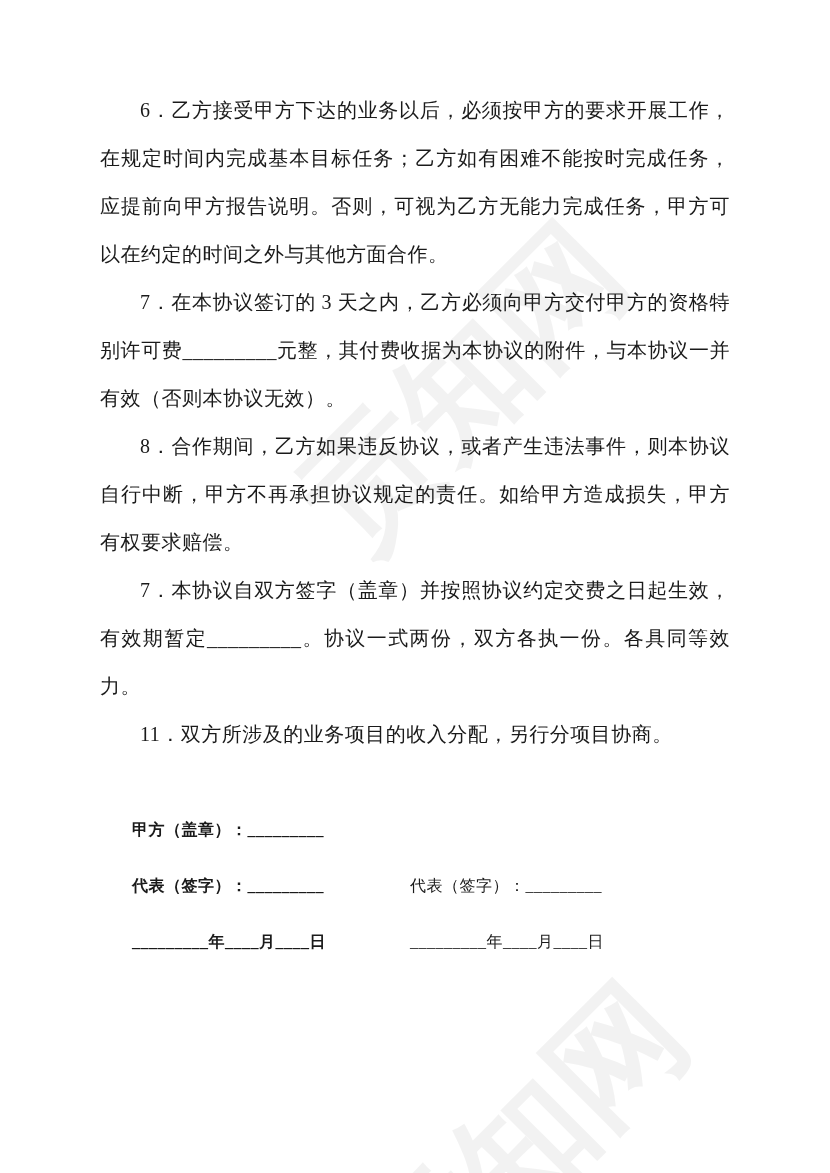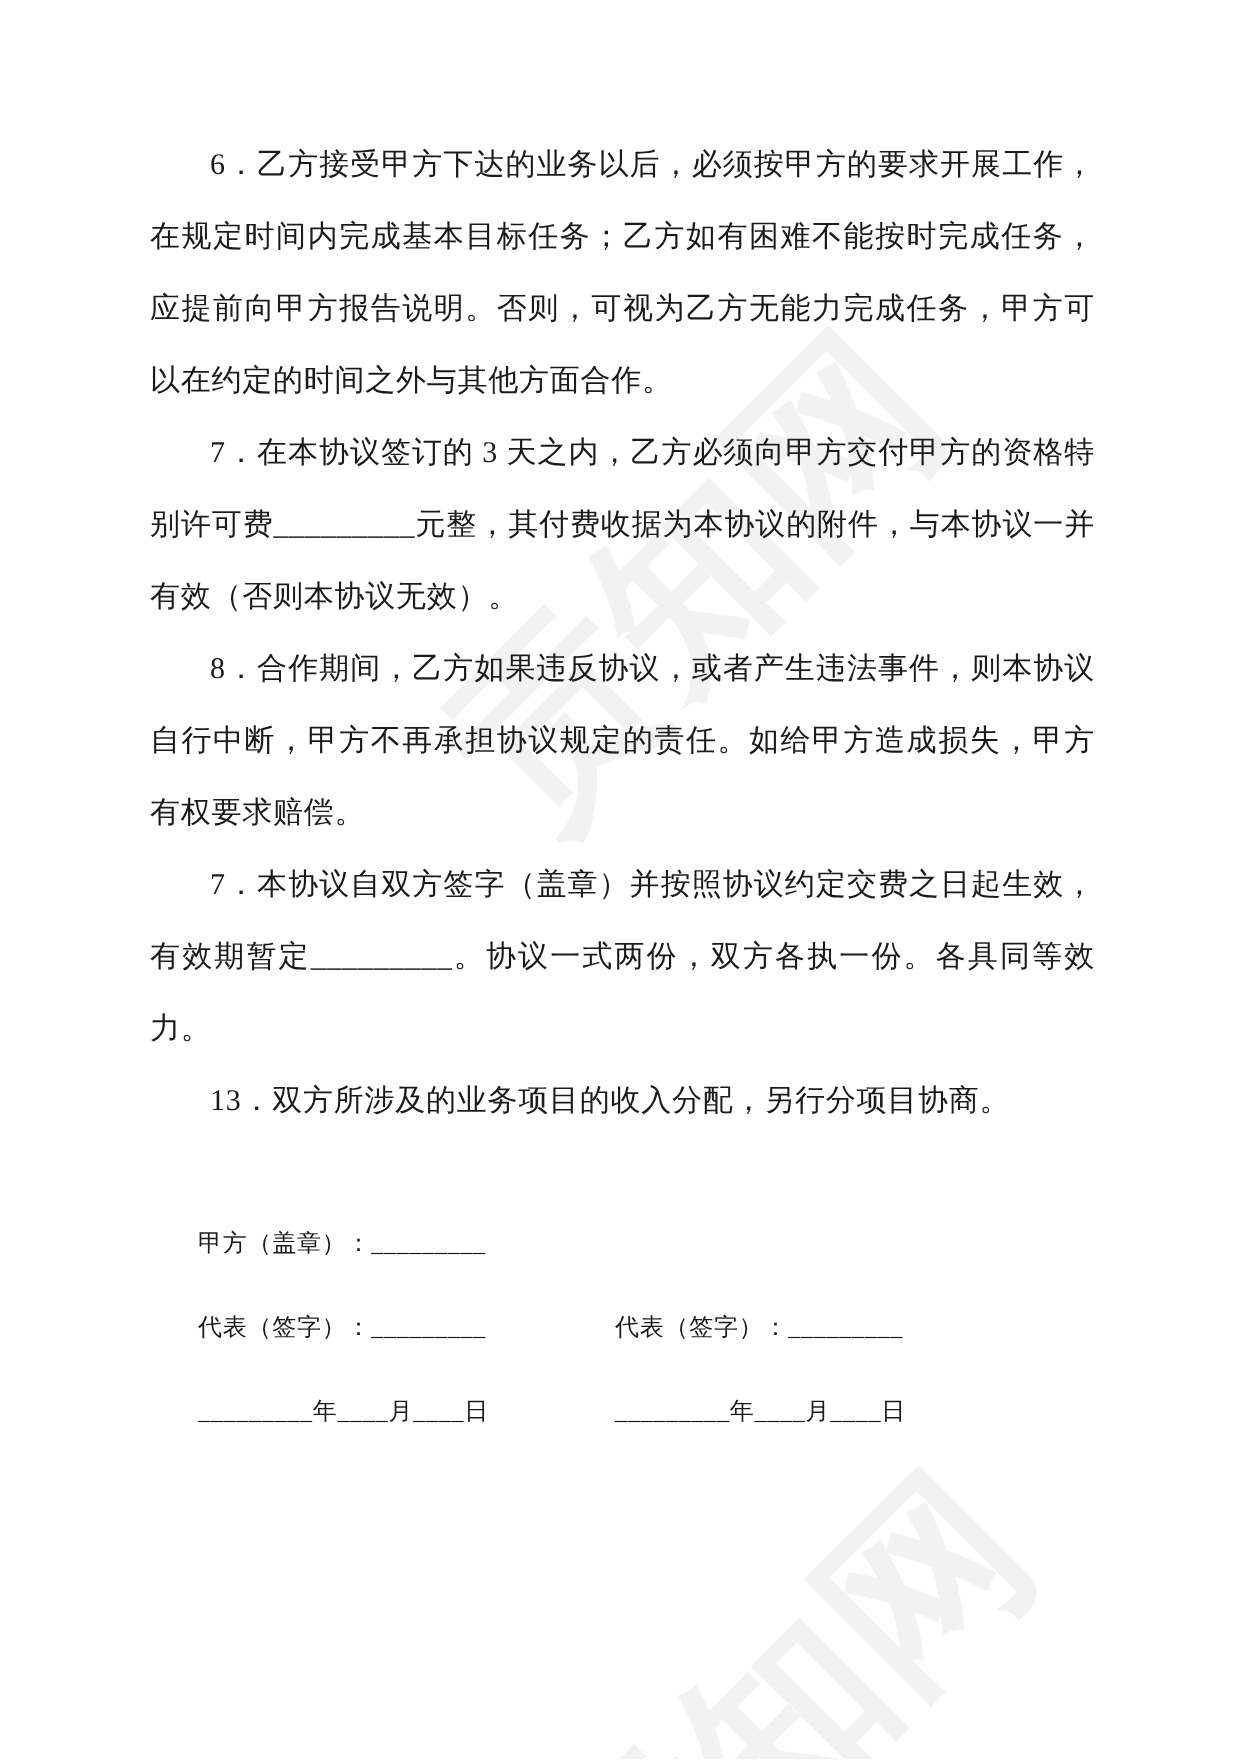--- a/index.html
+++ b/index.html
@@ -36,20 +36,21 @@
   .signature-row {
     display: flex;
     font-size: 16px;
     line-height: 56px;
     letter-spacing: 0.5px;
   }
   .signature-cell-left {
     width: 310px;
     padding-left: 2em;
     box-sizing: border-box;
+    font-weight: bold;
   }
   .signature-cell-right {
     flex: 1;
   }
   .watermark {
     position: absolute;
     z-index: 1;
     font-size: 130px;
     font-weight: bold;
     color: rgba(130, 130, 130, 0.10);
@@ -81,21 +82,21 @@
 
     <p class="doc-paragraph">6．乙方接受甲方下达的业务以后，必须按甲方的要求开展工作，在规定时间内完成基本目标任务；乙方如有困难不能按时完成任务，应提前向甲方报告说明。否则，可视为乙方无能力完成任务，甲方可以在约定的时间之外与其他方面合作。</p>
 
     <p class="doc-paragraph">7．在本协议签订的 3 天之内，乙方必须向甲方交付甲方的资格特别许可费_________元整，其付费收据为本协议的附件，与本协议一并有效（否则本协议无效）。</p>
 
 
     <p class="doc-paragraph">8．合作期间，乙方如果违反协议，或者产生违法事件，则本协议自行中断，甲方不再承担协议规定的责任。如给甲方造成损失，甲方有权要求赔偿。</p>
 
     <p class="doc-paragraph">7．本协议自双方签字（盖章）并按照协议约定交费之日起生效，有效期暂定_________。协议一式两份，双方各执一份。各具同等效力。</p>
 
-    <p class="doc-paragraph">13．双方所涉及的业务项目的收入分配，另行分项目协商。</p>
+    <p class="doc-paragraph">11．双方所涉及的业务项目的收入分配，另行分项目协商。</p>
 
     <div class="signature-block">
 
       <div class="signature-row">
         <div class="signature-cell-left">甲方（盖章）：_________</div>
       </div>
 
       <div class="signature-row">
         <div class="signature-cell-left">代表（签字）：_________</div>
         <div class="signature-cell-right">代表（签字）：_________</div>

